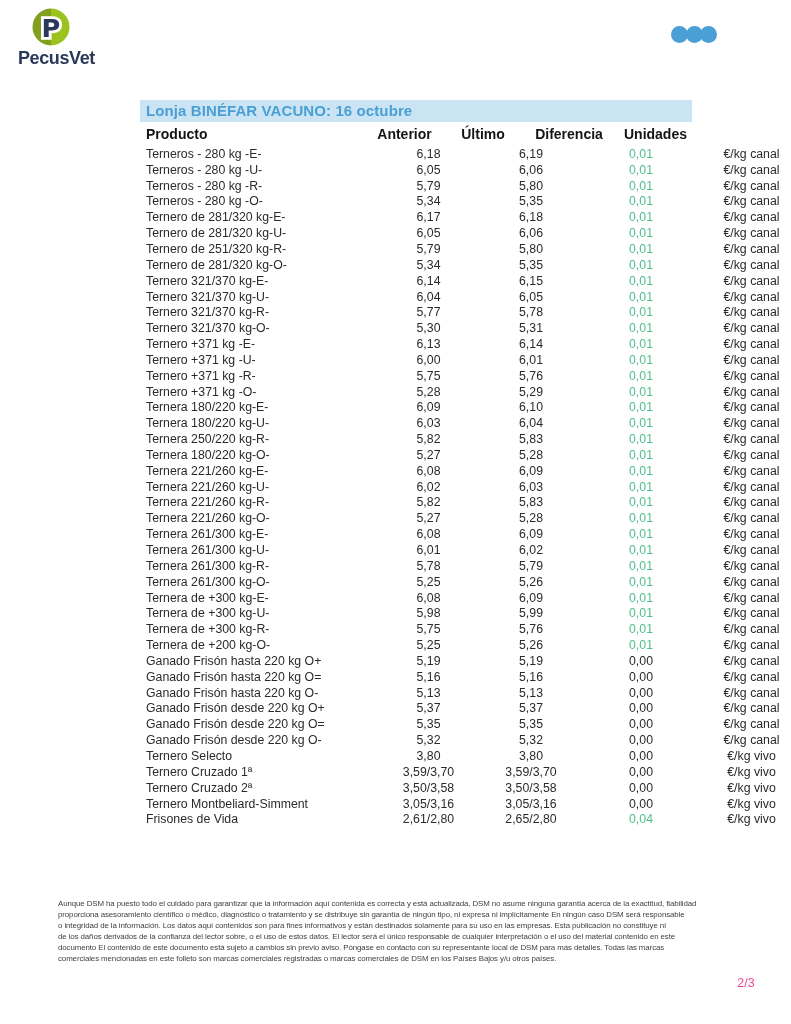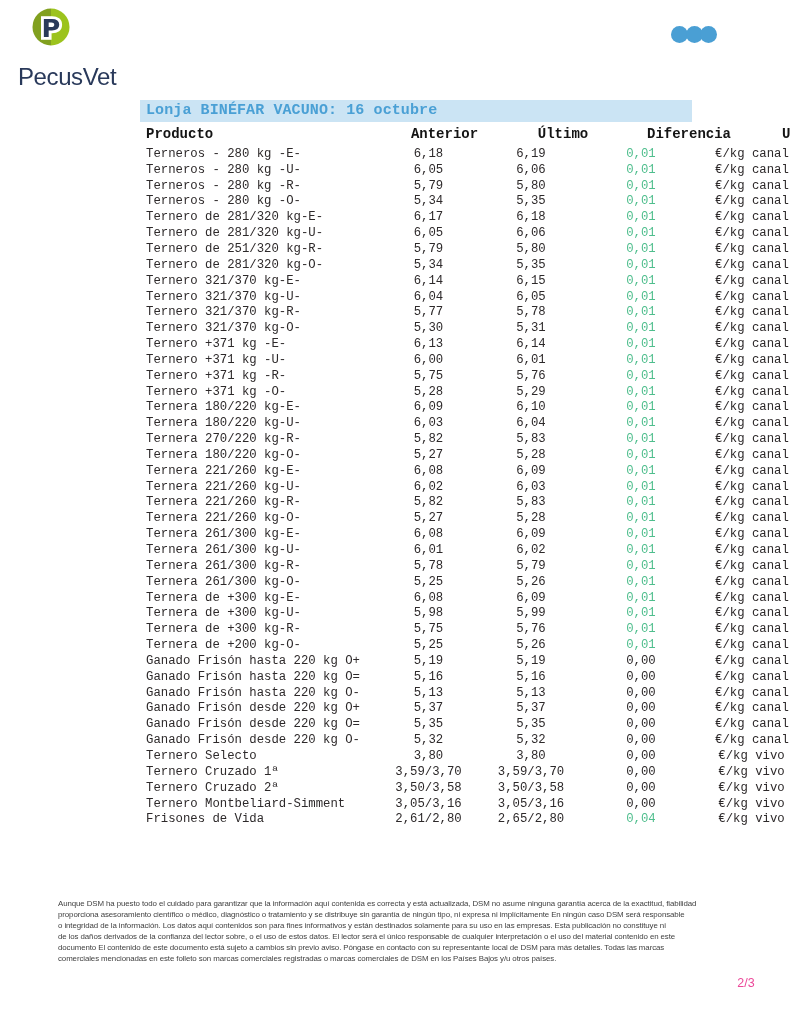--- a/index.html
+++ b/index.html
@@ -14,38 +14,38 @@
   html,body{background:#e8e8e8;}
   body{font-family:"Liberation Sans",sans-serif;}
   .page{
     position:relative;width:791px;height:1024px;background:#ffffff;
     margin:0 auto;overflow:hidden;color:var(--text-dark);
   }
   
   .logo-wrap{position:absolute;left:18px;top:8px;width:110px;}
   .logo-mark{display:block;margin-left:14px;width:38px;height:38px;}
   .brand-name{
-    display:block;margin-top:17px;font-size:24px;font-weight:normal;
+    display:block;margin-top:2px;font-size:18px;font-weight:bold;
     color:var(--brand-navy);letter-spacing:-0.4px;
   }
   
   .dots{position:absolute;left:671px;top:26px;display:flex;}
   .dot{width:17px;height:17px;border-radius:50%;background:var(--dot-blue);}
   .dot + .dot{margin-left:-2.5px;}
   
-  .report{position:absolute;left:140px;top:100px;width:552px;font-family:Liberation Mono, monospace;}
+  .report{position:absolute;left:140px;top:100px;width:552px;}
   .title-bar{
     background:var(--bar-bg);color:var(--accent-blue);
     font-size:15px;font-weight:bold;height:22px;line-height:22px;
     padding-left:6px;letter-spacing:0.1px;
   }
   .thead{
     display:grid;grid-template-columns:222px 85px 72px 100px 73px;
     font-weight:bold;font-size:14px;color:#141414;
-    height:22px;align-items:center;margin-top:1px;gap:40px;
+    height:22px;align-items:center;margin-top:1px;
   }
   .thead .h-prod{padding-left:6px;text-align:left;}
   .thead div{text-align:center;}
   .tbody{margin-top:1px;}
   .row{
     display:grid;grid-template-columns:222px 85px 72px 100px 73px;
     height:15.85px;align-items:center;font-size:12.3px;color:var(--text-dark);gap:24px;
   }
   .c-prod{padding-left:6px;white-space:nowrap;}
   .c-num,.c-diff,.c-unit{text-align:center;white-space:nowrap;}
@@ -213,21 +213,21 @@
           <div class="c-unit">€/kg canal</div>
         </div>
         <div class="row">
           <div class="c-prod">Ternera 180/220 kg-U-</div>
           <div class="c-num">6,03</div>
           <div class="c-num">6,04</div>
           <div class="c-diff green">0,01</div>
           <div class="c-unit">€/kg canal</div>
         </div>
         <div class="row">
-          <div class="c-prod">Ternera 270/220 kg-R-</div>
+          <div class="c-prod">Ternera 250/220 kg-R-</div>
           <div class="c-num">5,82</div>
           <div class="c-num">5,83</div>
           <div class="c-diff green">0,01</div>
           <div class="c-unit">€/kg canal</div>
         </div>
         <div class="row">
           <div class="c-prod">Ternera 180/220 kg-O-</div>
           <div class="c-num">5,27</div>
           <div class="c-num">5,28</div>
           <div class="c-diff green">0,01</div>

